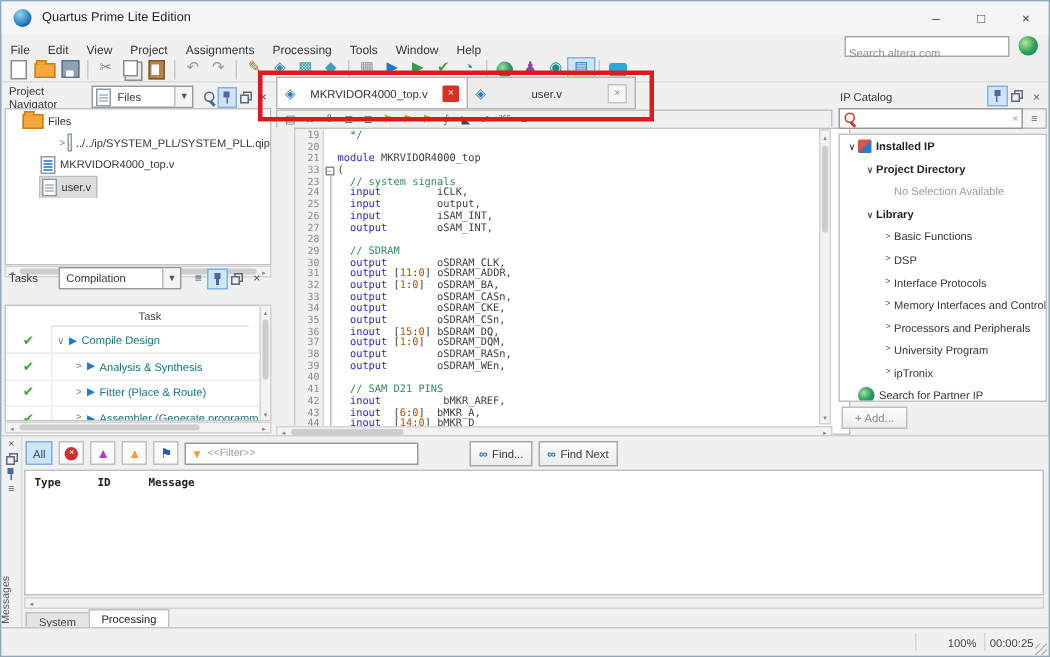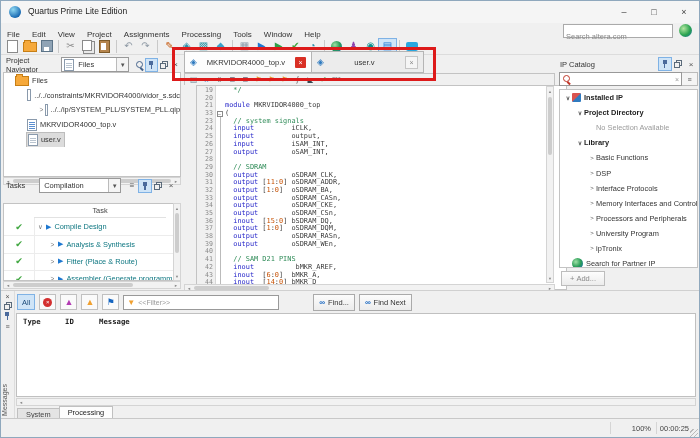--- a/index.html
+++ b/index.html
@@ -254,25 +254,20 @@
         <span class="ic-float"></span>
       </span>
     <span class="hdr-btn">×</span>
   </div>
   <div class="panel-body" id="pn-body">
       <div class="tree-row" style="padding-left: 4px;">
         <span class="expander"></span>
         <span class="ic-folder"></span>
         <span class="lbl">Files</span>
       </div>
-      <div class="tree-row" style="padding-left: 16px;">
-        <span class="expander"></span>
-        <span class="ic-doc grid"></span>
-        <span class="lbl">../../constraints/MKRVIDOR4000/vidor_s.sdc</span>
-      </div>
       <div class="tree-row" style="padding-left: 34px;">
         <span class="expander">&gt;</span>
         <span class="ic-doc lines"></span>
         <span class="lbl">../../ip/SYSTEM_PLL/SYSTEM_PLL.qip</span>
       </div>
       <div class="tree-row" style="padding-left: 16px;">
         <span class="expander"></span>
         <span class="ic-doc grid"></span>
         <span class="lbl">MKRVIDOR4000_top.v</span>
       </div>

